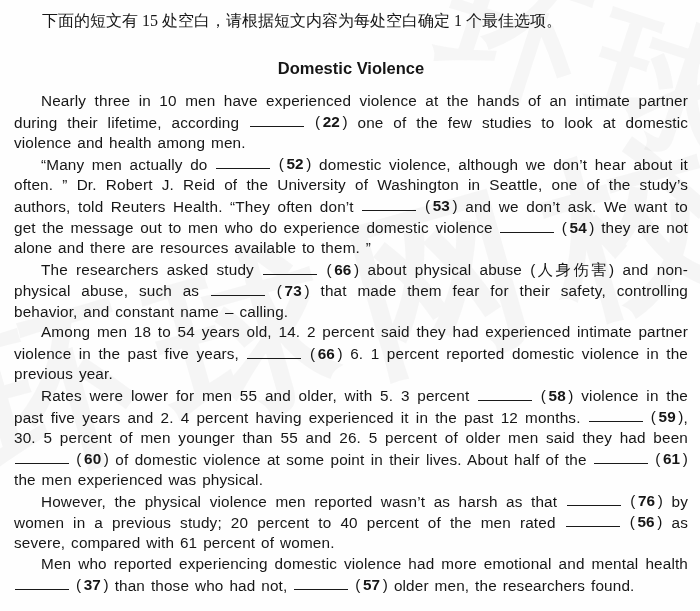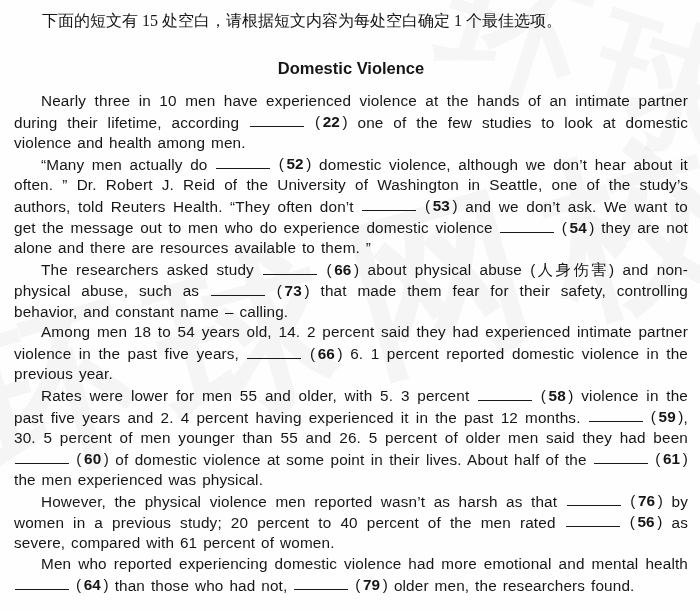--- a/index.html
+++ b/index.html
@@ -54,16 +54,16 @@
   <div class="content">
     <p class="instruction">下面的短文有 15 处空白，请根据短文内容为每处空白确定 1 个最佳选项。</p>
     <h1 class="title">Domestic Violence</h1>
     <div class="passage">
         <p class="para">Nearly three in 10 men have experienced violence at the hands of an intimate partner during their lifetime, according <span class="blank"></span> <span class="qnum">(<b>22</b>)</span> one of the few studies to look at domestic violence and health among men.</p>
         <p class="para">“Many men actually do <span class="blank"></span> <span class="qnum">(<b>52</b>)</span> domestic violence, although we don’t hear about it often. ” Dr. Robert J. Reid of the University of Washington in Seattle, one of the study’s authors, told Reuters Health. “They often don’t <span class="blank"></span> <span class="qnum">(<b>53</b>)</span> and we don’t ask. We want to get the message out to men who do experience domestic violence <span class="blank"></span> <span class="qnum">(<b>54</b>)</span> they are not alone and there are resources available to them. ”</p>
         <p class="para">The researchers asked study <span class="blank"></span> <span class="qnum">(<b>66</b>)</span> about physical abuse (人身伤害) and non-physical abuse, such as <span class="blank"></span> <span class="qnum">(<b>73</b>)</span> that made them fear for their safety, controlling behavior, and constant name – calling.</p>
         <p class="para">Among men 18 to 54 years old, 14. 2 percent said they had experienced intimate partner violence in the past five years, <span class="blank"></span> <span class="qnum">(<b>66</b>)</span> 6. 1 percent reported domestic violence in the previous year.</p>
         <p class="para">Rates were lower for men 55 and older, with 5. 3 percent <span class="blank"></span> <span class="qnum">(<b>58</b>)</span> violence in the past five years and 2. 4 percent having experienced it in the past 12 months. <span class="blank"></span> <span class="qnum">(<b>59</b>)</span>, 30. 5 percent of men younger than 55 and 26. 5 percent of older men said they had been <span class="blank"></span> <span class="qnum">(<b>60</b>)</span> of domestic violence at some point in their lives. About half of the <span class="blank"></span> <span class="qnum">(<b>61</b>)</span> the men experienced was physical.</p>
         <p class="para">However, the physical violence men reported wasn’t as harsh as that <span class="blank"></span> <span class="qnum">(<b>76</b>)</span> by women in a previous study; 20 percent to 40 percent of the men rated <span class="blank"></span> <span class="qnum">(<b>56</b>)</span> as severe, compared with 61 percent of women.</p>
-        <p class="para">Men who reported experiencing domestic violence had more emotional and mental health <span class="blank"></span> <span class="qnum">(<b>64</b>)</span> than those who had not, <span class="blank"></span> <span class="qnum">(<b>79</b>)</span> older men, the researchers found.</p>
+        <p class="para">Men who reported experiencing domestic violence had more emotional and mental health <span class="blank"></span> <span class="qnum">(<b>37</b>)</span> than those who had not, <span class="blank"></span> <span class="qnum">(<b>57</b>)</span> older men, the researchers found.</p>
       </div>
   </div>
 </div>
 
 </body></html>

